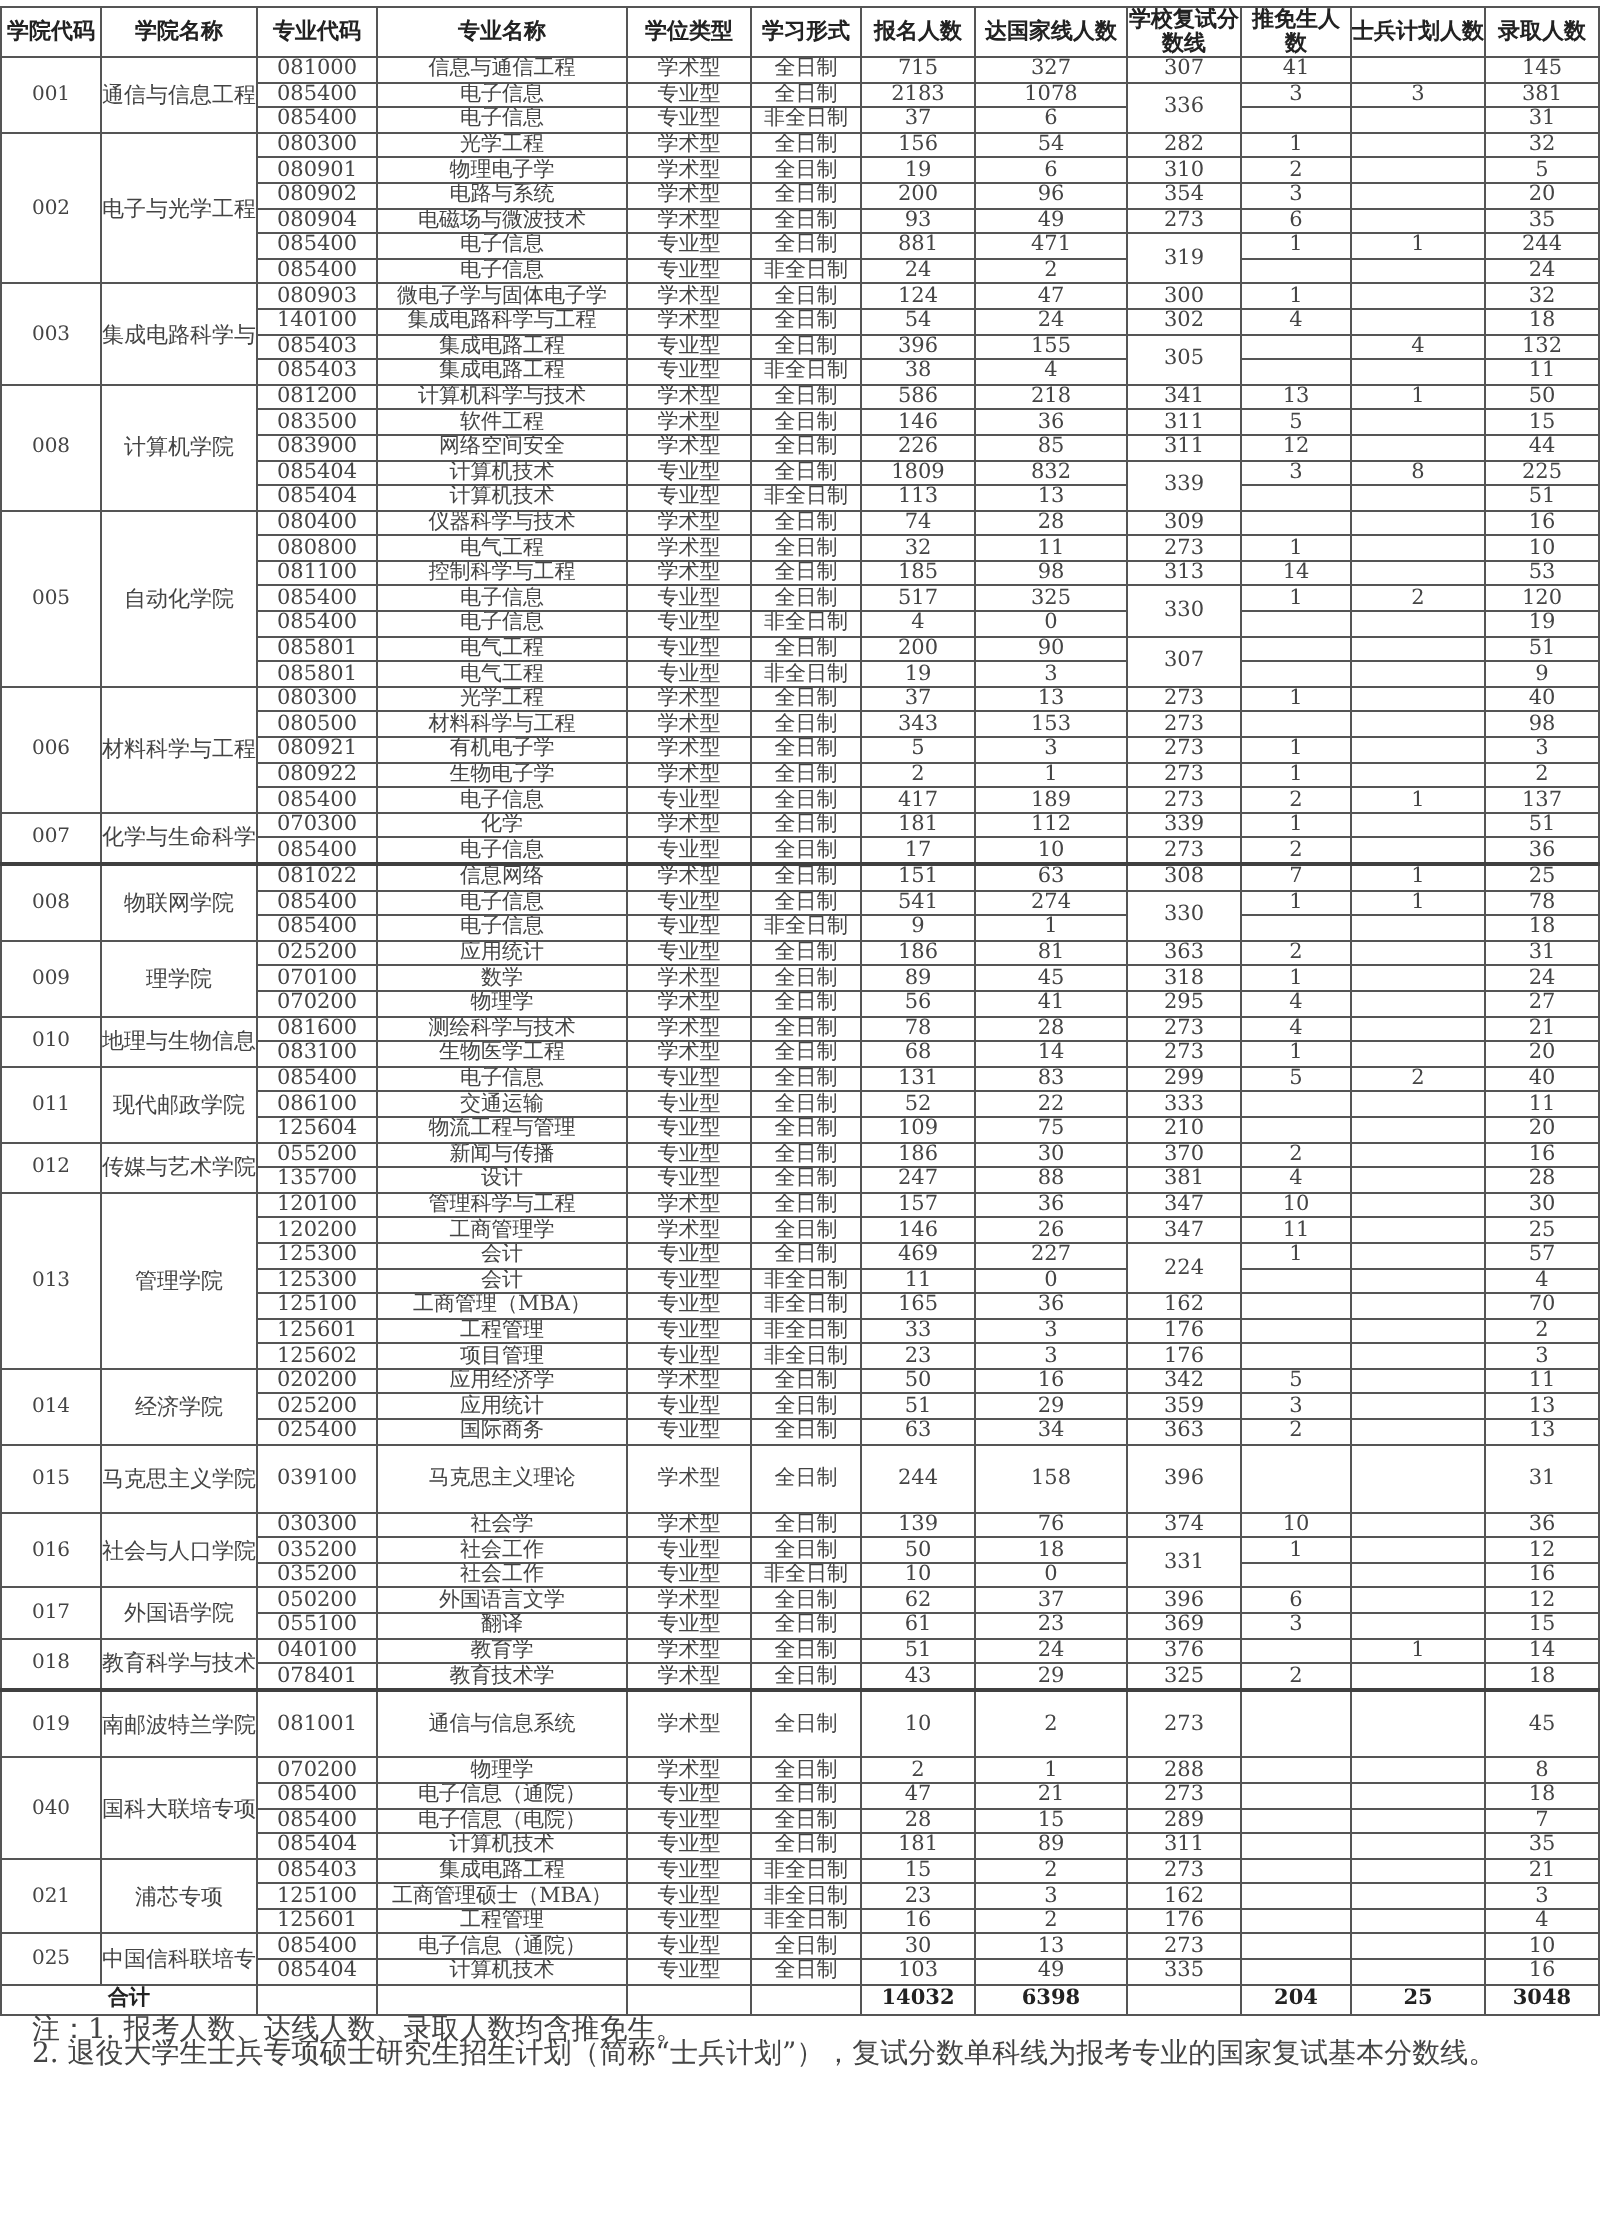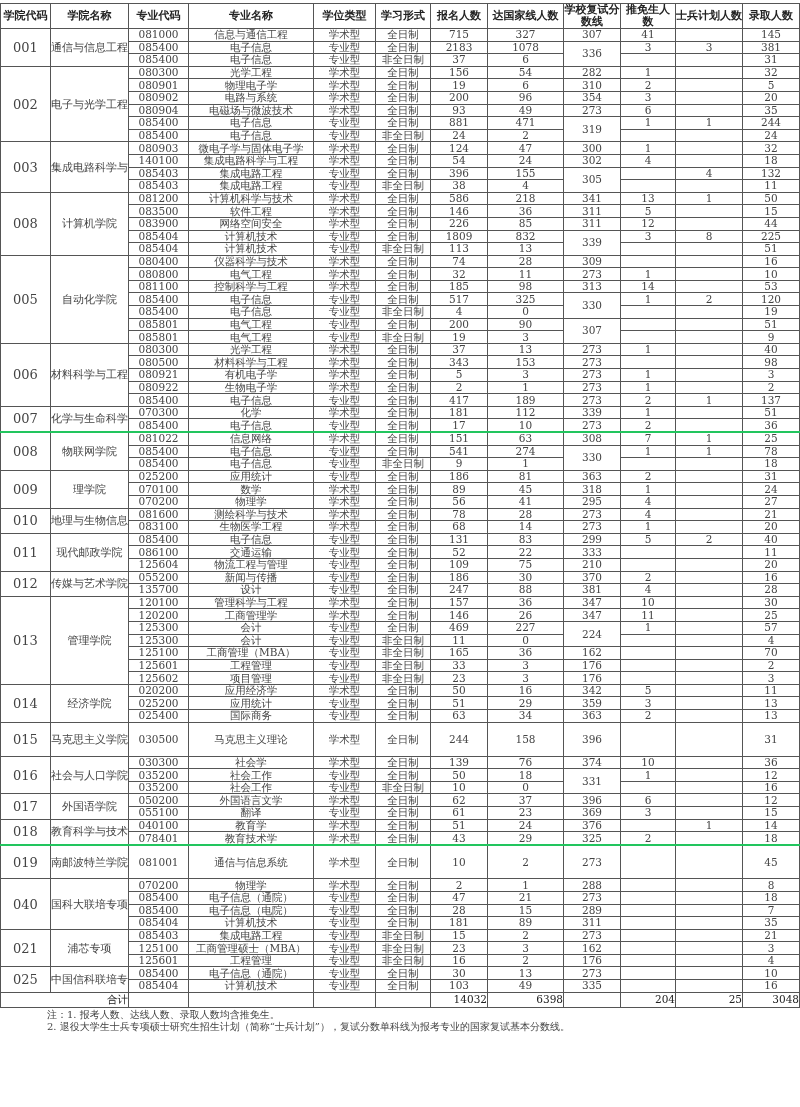--- a/index.html
+++ b/index.html
@@ -3,24 +3,24 @@
 <meta charset="utf-8">
 <style>
   html, body { margin:0; padding:0; background:#ffffff; }
   body { width:800px; height:1107px; overflow:hidden; font-family:"DejaVu Serif","Liberation Serif",serif; color:#333; }
   .wrap { position:relative; width:800px; }
   table.admit { border-collapse:collapse; table-layout:fixed; width:799px; margin-top:3px; font-size:10.5px; }
   table.admit th, table.admit td { border:1px solid #555; text-align:center; vertical-align:middle; padding:0; line-height:11px; overflow:hidden; white-space:nowrap; }
   table.admit th { font-weight:bold; font-size:11px; height:24px; line-height:12px; white-space:normal; color:#222; }
   table.admit td { height:11.6px; color:#444; }
   td.college-name { white-space:normal; line-height:13px; font-size:11px; color:#555; padding:0 2px; }
-  td.college-code { font-size:13px; color:#444; }
-  tr.sep td { border-top:2px solid #22c55e; }
-  tr.total td { font-weight:normal; height:14px; color:#222;text-align:right; }
-  .notes { font-size:10px; line-height:12px; color:#444; padding-left:4px; margin-top:1px;margin-left:43px; }
+  td.college-code { font-size:10px; color:#444; }
+  tr.sep td { border-top:2px solid #404040; }
+  tr.total td { font-weight:bold; height:14px; color:#222; }
+  .notes { font-size:14px; line-height:12px; color:#444; padding-left:16px; margin-top:1px; }
   .notes div { white-space:nowrap; }
 </style>
 </head>
 <body>
 
 <div class="wrap">
   <table class="admit">
     <colgroup>
       <col style="width:50px">
         <col style="width:78px">
@@ -728,21 +728,21 @@
           <td>63</td>
           <td>34</td>
           <td rowspan="1">363</td>
           <td>2</td>
           <td></td>
           <td>13</td>
         </tr>
         <tr style="height: 34px;">
           <td rowspan="1" class="college-code">015</td>
           <td rowspan="1" class="college-name">马克思主义学院</td>
-          <td>030500</td>
+          <td>039100</td>
           <td>马克思主义理论</td>
           <td>学术型</td>
           <td>全日制</td>
           <td>244</td>
           <td>158</td>
           <td rowspan="1">396</td>
           <td></td>
           <td></td>
           <td>31</td>
         </tr>

